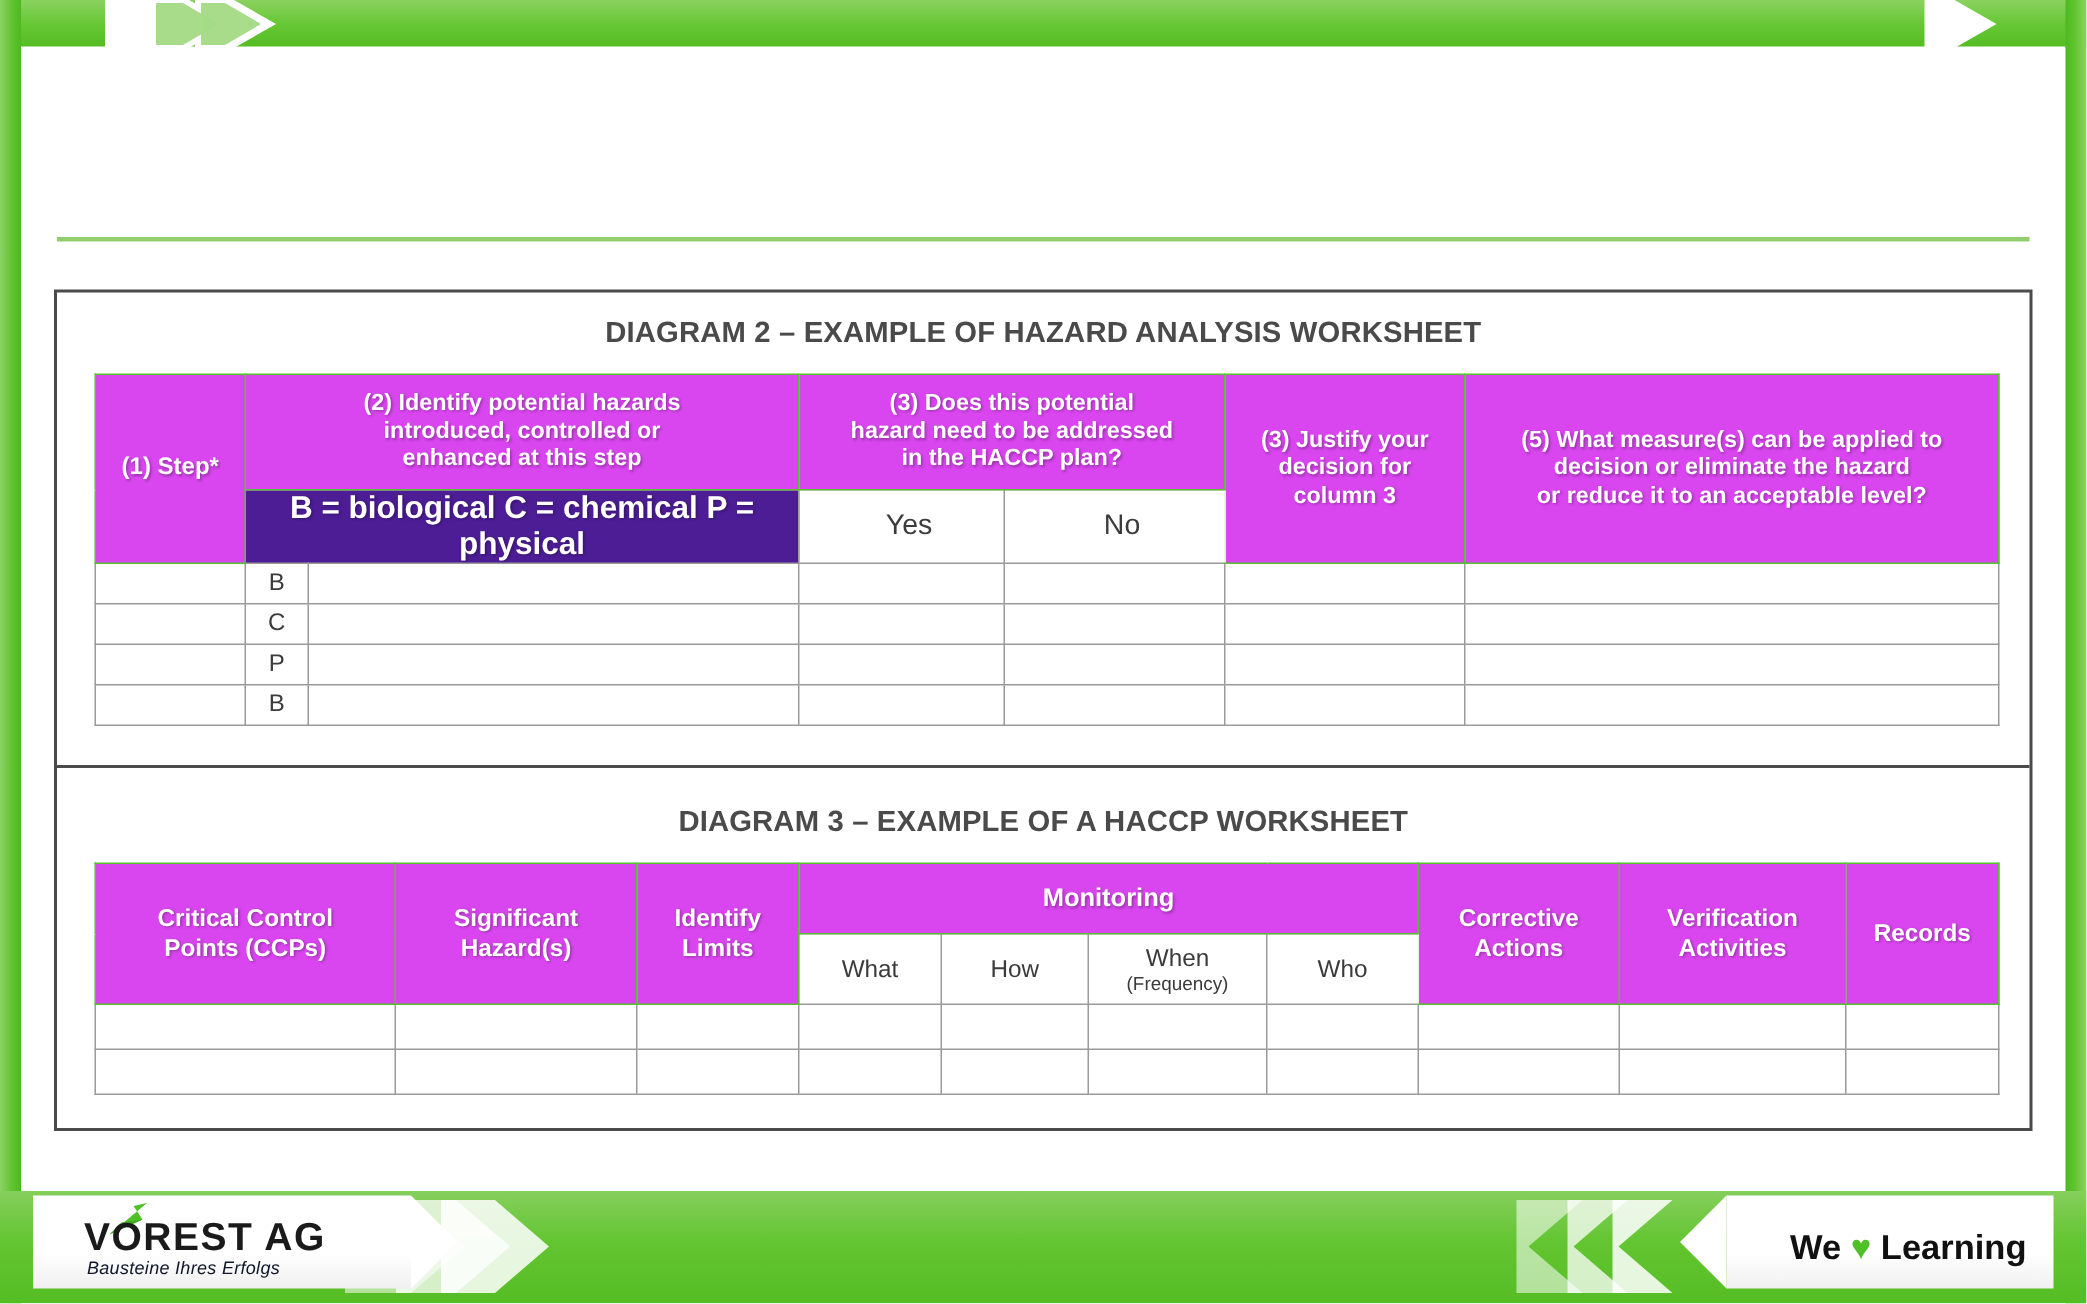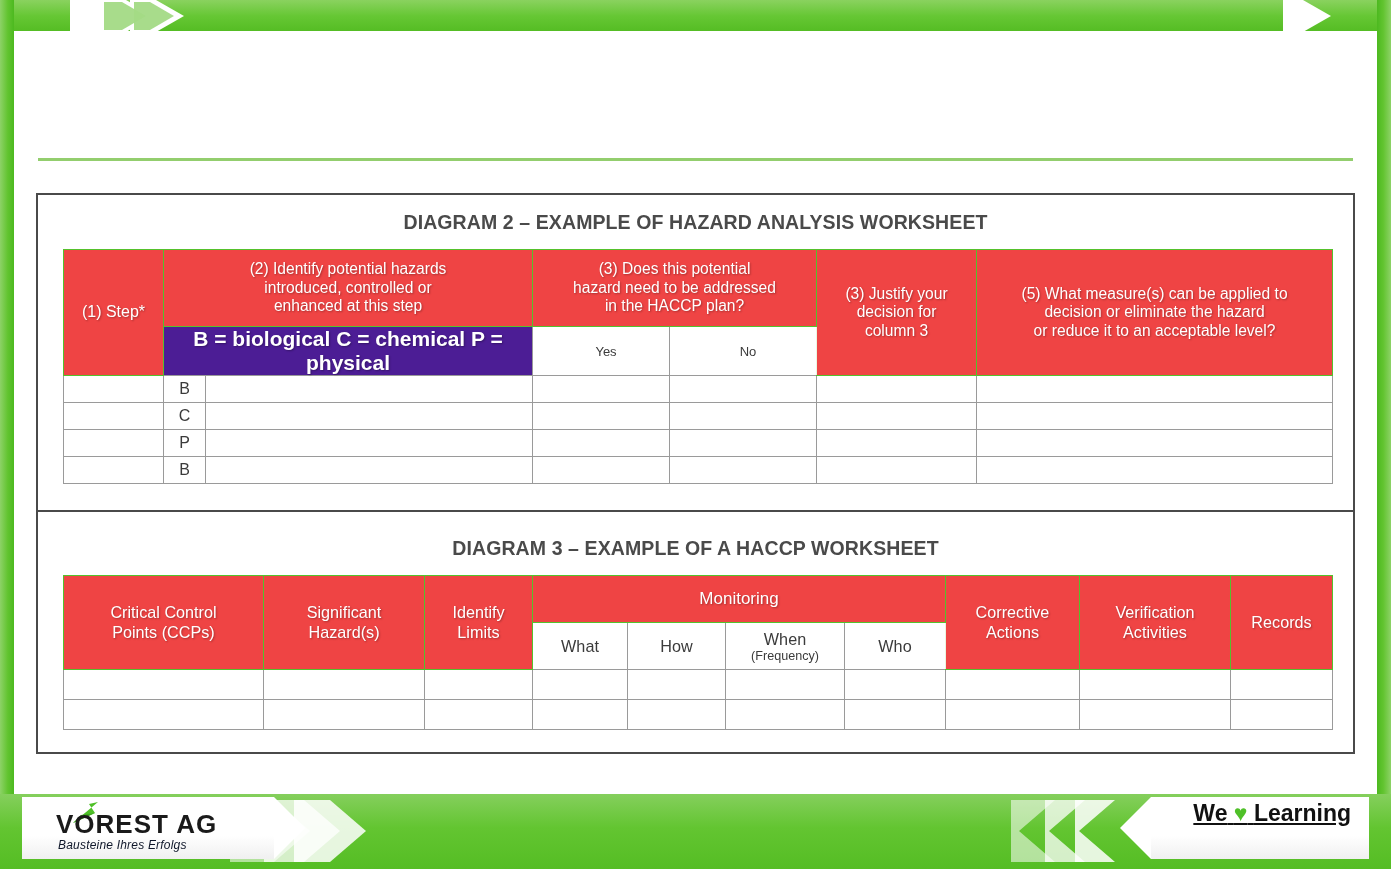--- a/index.html
+++ b/index.html
@@ -83,23 +83,23 @@
     border-collapse: collapse;
     table-layout: fixed;
   }
   table.ws td, table.ws th {
     border: 1px solid #9a9a9a;
     padding: 0;
     vertical-align: middle;
     text-align: center;
   }
   .gh {
-    background: #ef4444;
+    background: #d946ef;
     color: #ffffff;
-    font-weight: normal;
+    font-weight: bold;
     text-shadow: 1px 1px 2px rgba(0,0,0,0.30);
     border-color: #55c12c !important;
     line-height: 1.18;
   }
   .gh.sep-l { border-left: 1px solid #e9f7e2 !important; }
   .wh {
     background: #ffffff;
     color: #3b3b3b;
     font-weight: normal;
   }
@@ -107,21 +107,21 @@
 
   
   #d2wrap { position: absolute; left: 25px; top: 54px; }
   table.d2 { width: 1269px; }
   .d2 .hdr-main { font-size: 15.6px; height: 76px; }
   .d2 .sub-bc {
     font-size: 21px; font-weight: bold; color:#ffffff;
     height: 34px; background:#4c1d95;
     text-shadow: 1px 1px 2px rgba(0,0,0,0.30);
   }
-  .d2 .yn { font-size: 13px; height: 34px; padding-left: 10px; }
+  .d2 .yn { font-size: 19px; height: 34px; padding-left: 10px; }
   .d2 .step-label { font-size: 16px; }
   .d2 tbody td { height: 26px; }
   .d2 .letter { font-size: 16px; color: #3b3b3b; }
 
   
   #d3wrap { position: absolute; left: 25px; top: 380px; }
   table.d3 { width: 1269px; }
   .d3 .hdr-main { font-size: 16.2px; height: 92px; }
   .d3 .mon { font-size: 17px; height: 46px; }
   .d3 .subhdr { font-size: 16.2px; height: 46px; }
@@ -163,24 +163,23 @@
   .logo-right .plate {
     position: absolute; right: 0; top: 0; width: 218px; height: 62px;
     background: linear-gradient(180deg,#ffffff 0%,#ffffff 62%,#f0f0f0 100%);
   }
   .logo-right .plate::after {
     content:""; position:absolute; left:-31px; top:0;
     border-top:31px solid transparent; border-bottom:31px solid transparent;
     border-right:31px solid #ffffff;
   }
   .we-learn {
-    position: absolute; right: 18px; top: 3px;
+    position: absolute; right: 18px; top: 21px;
     font-size: 23px; font-weight: bold; color: #111111;
     white-space: nowrap;
-    text-decoration: underline;
   }
   .heart { color: #4fc028; font-size: 23px; }
 </style>
 </head>
 <body>
 
 <div class="slide">
 
   <div class="banner-top">
     <div class="top-green-strip"></div>

